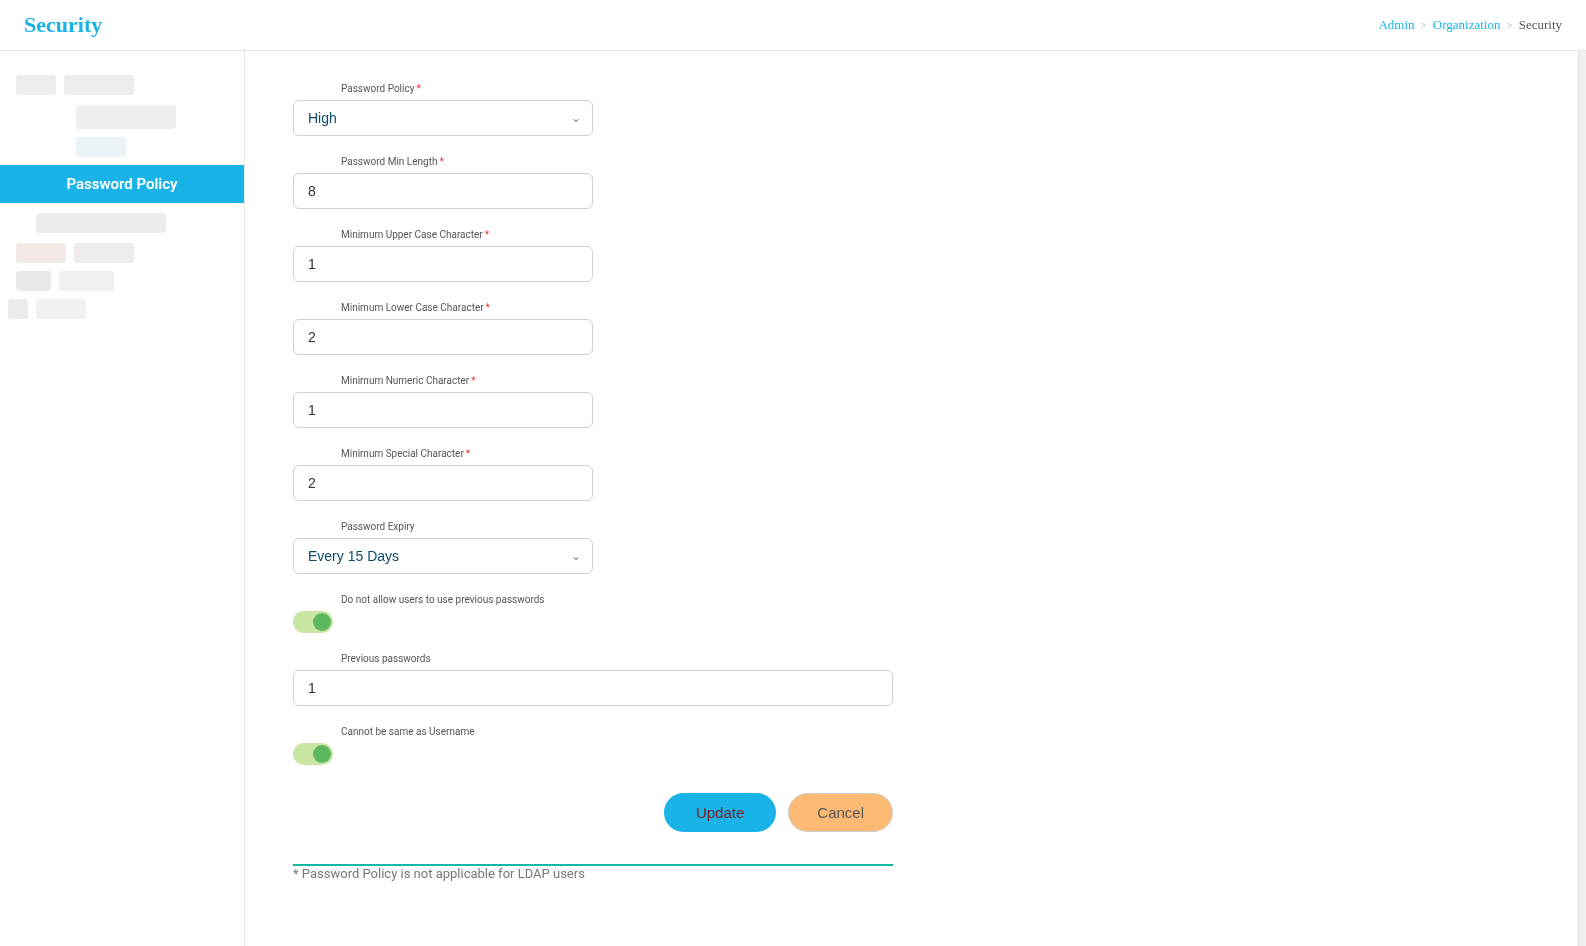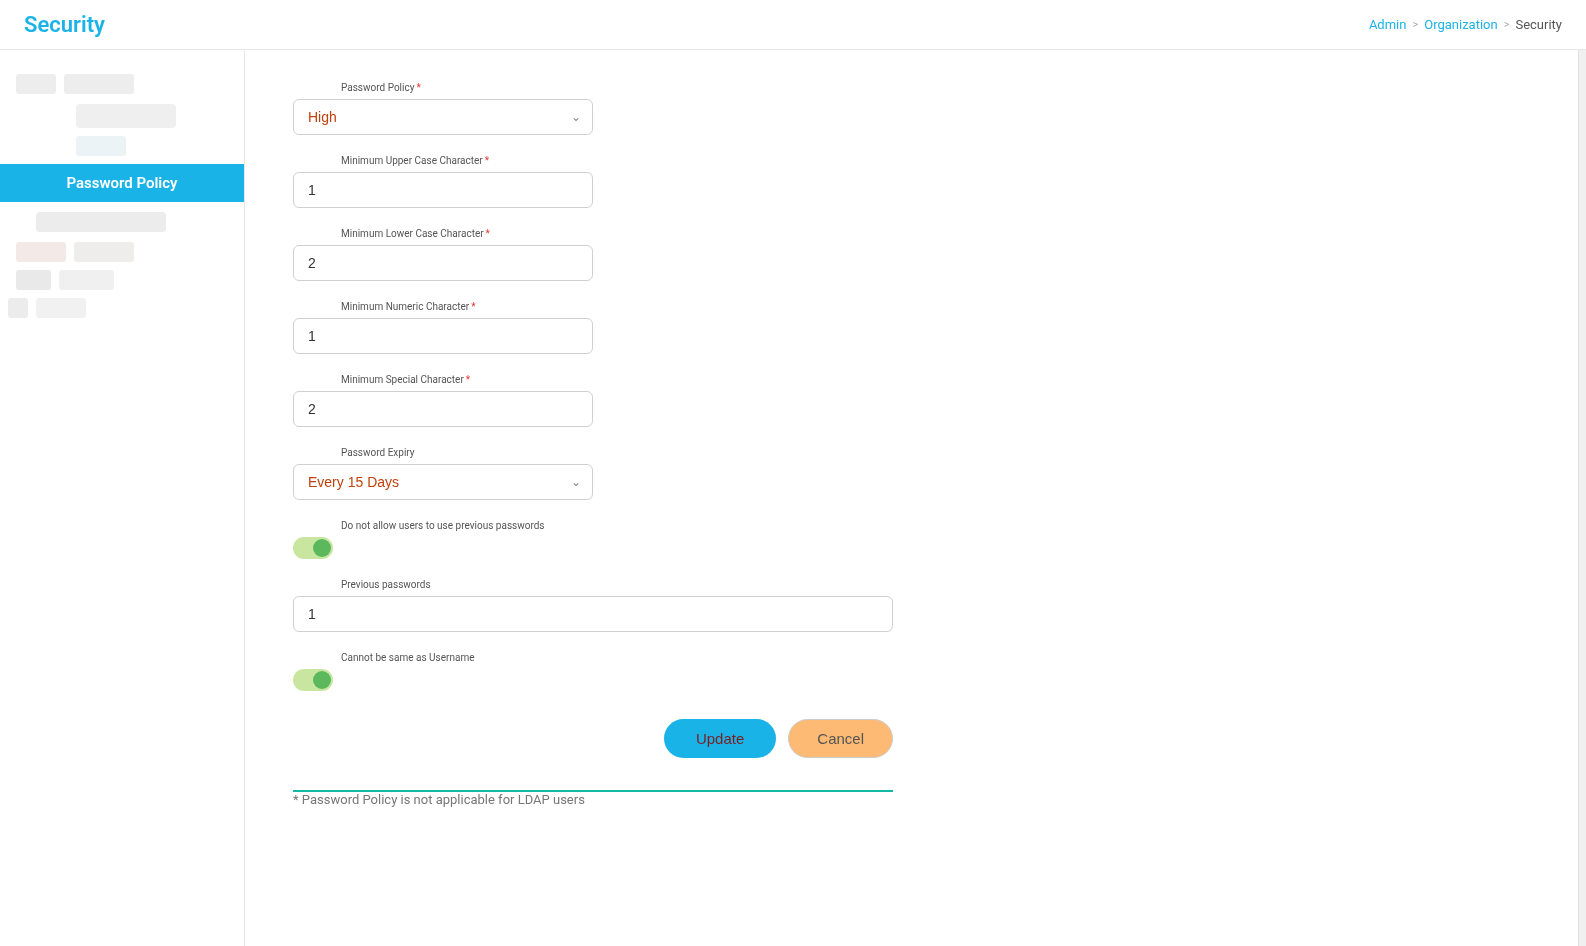--- a/index.html
+++ b/index.html
@@ -11,20 +11,21 @@
     }
 
     
     .header {
       display: flex;
       align-items: center;
       justify-content: space-between;
       padding: 12px 24px;
       border-bottom: 1px solid #e8e8e8;
       background: #fff;
+      font-family: Liberation Serif, serif;
     }
     .header-title {
       font-size: 22px;
       font-weight: 600;
       color: #1ab3e8;
     }
     .breadcrumb {
       display: flex;
       align-items: center;
       gap: 6px;
@@ -130,21 +131,21 @@
       position: relative;
       display: inline-block;
       width: 100%;
     }
     .form-select {
       width: 100%;
       padding: 9px 41px 9px 14px;
       border: 1px solid #d0d0d0;
       border-radius: 6px;
       font-size: 14px;
-      color: #c2410c;
+      color: #0c4a6e;
       outline: none;
       background: #fff;
       appearance: none;
       cursor: pointer;
     }
     .select-chevron {
       position: absolute;
       right: 12px;
       top: 50%;
       transform: translateY(-50%);
@@ -304,20 +305,26 @@
         <div class="form-select-wrapper narrow-select">
           <select class="form-select">
             <option>Low</option>
             <option>Medium</option>
             <option selected="">High</option>
           </select>
           <span class="select-chevron">⌄</span>
         </div>
       </div>
 
+      <div class="form-group">
+        <label class="form-label">
+          <span>Password Min Length</span><span class="required">*</span>
+        </label>
+        <input class="form-input" type="text" style="max-width: 300px;" value="8">
+      </div>
 
       <div class="form-group">
         <label class="form-label">
           <span>Minimum Upper Case Character</span><span class="required">*</span>
         </label>
         <input class="form-input" type="text" style="max-width: 300px;" value="1">
       </div>
 
       <div class="form-group">
         <label class="form-label">

